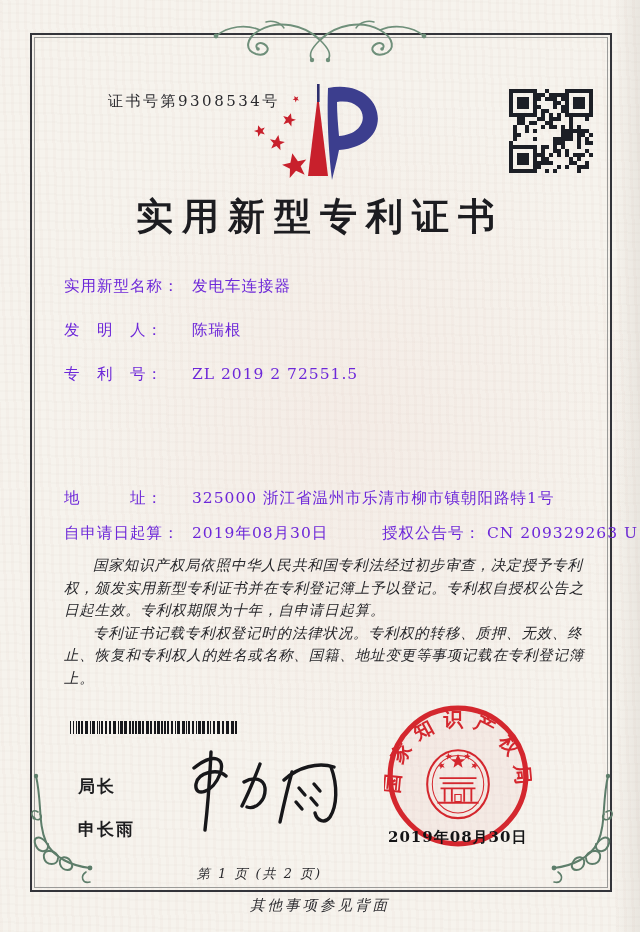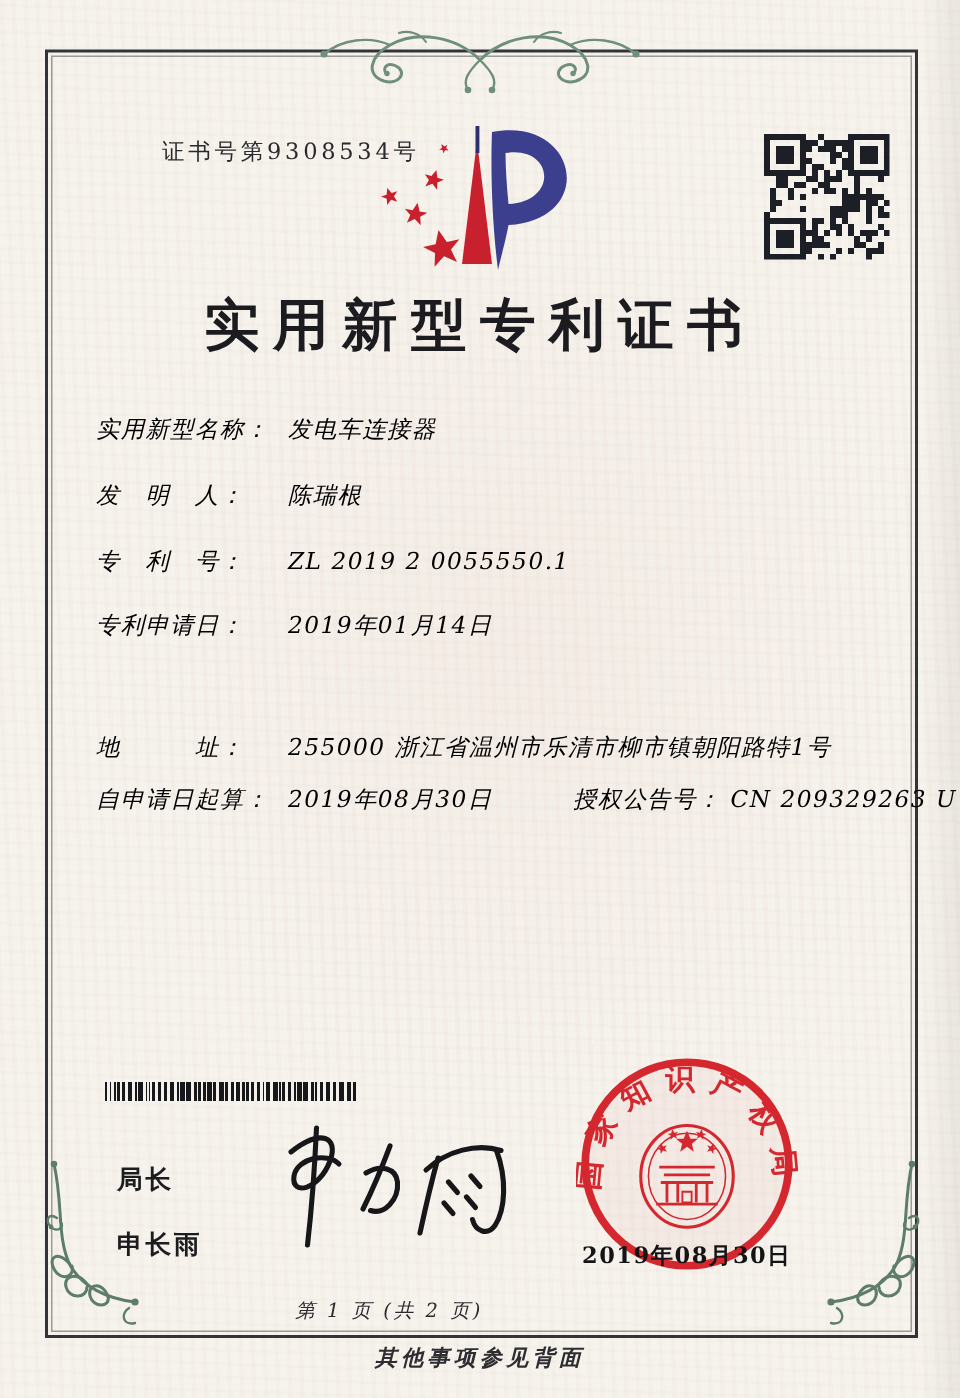--- a/index.html
+++ b/index.html
@@ -20,35 +20,35 @@
   }
   #page::after{ 
     content:"";position:absolute;top:0;right:0;width:26px;height:100%;pointer-events:none;
     background:linear-gradient(90deg, rgba(0,0,0,0) , rgba(120,110,100,0.10));
   }
   .frame{position:absolute;left:30px;top:33px;width:578px;height:855px;border:2px solid #33343a;}
   .frame-inner{position:absolute;inset:2px;border:1px solid #9a9a98;}
   .abs{position:absolute;}
   .certno{left:64px;top:92px;font-size:15px;letter-spacing:2.5px;color:#2a2a2e;margin-left:44px;}
   .title{left:0;top:192px;width:640px;text-align:center;font-size:37px;font-weight:bold;letter-spacing:9px;color:#1c1c20;}
-  .row{left:64px;width:530px;font-size:15.5px;letter-spacing:1px;color:#000000;white-space:nowrap;font-style:italic;}
+  .row{left:64px;width:530px;font-size:15.5px;letter-spacing:1px;color:#6d28d9;white-space:nowrap;}
   .row .lbl{display:inline-block;min-width:122px;}
   .row .val{display:inline-block;}
   .r0{top:276px}.r1{top:320px}.r2{top:364px}.r3{top:407px}.r4{top:448px}.r5{top:488px}.r6{top:523px}
   .grant-right{position:absolute;left:318px;top:0;white-space:nowrap;}
   .bodytext{left:64px;top:554px;width:522px;font-size:14.5px;line-height:22.5px;letter-spacing:0.8px;color:#26262a;}
   .bodytext p{margin:0;text-indent:2em;font-style:italic;}
   .barcode{left:70px;top:721px;}
   .signer-pos{left:78px;top:775px;font-size:17px;font-weight:600;letter-spacing:2px;}
   .signer-name{left:78px;top:806px;font-size:17px;font-weight:600;letter-spacing:2px;margin-top:12px;}
   .signature{left:168px;top:746px;}
   .seal{left:384px;top:702px;}
   .seal-date{left:388px;top:828px;width:150px;font-size:15px;font-weight:bold;letter-spacing:1px;color:#141416;}
   .footer-page{left:0;top:865px;width:519px;text-align:center;font-size:13px;letter-spacing:2px;font-style:italic;color:#2a2a2e;}
-  .footer-note{left:0;top:896px;width:640px;text-align:center;font-size:14.5px;letter-spacing:3px;font-style:italic;font-weight:700;color:#2e2e32;}
+  .footer-note{left:0;top:896px;width:640px;text-align:center;font-size:14.5px;letter-spacing:3px;font-style:italic;font-weight:400;color:#2e2e32;}
   .qr{left:509px;top:89px;}
   .logo{left:233px;top:84px;}
   .orn-top{left:208px;top:14px;}
   .orn-bl{left:28px;top:772px;}
   .orn-br{left:546px;top:772px;transform:scaleX(-1);}
 </style>
 </head>
 <body>
 
 <div id="page">
@@ -357,39 +357,39 @@
   <div class="abs row r0">
     <span class="lbl">实用新型名称：</span>
     <span class="val">发电车连接器</span>
   </div>
   <div class="abs row r1">
     <span class="lbl">发　明　人：</span>
     <span class="val">陈瑞根</span>
   </div>
   <div class="abs row r2">
     <span class="lbl">专　利　号：</span>
-    <span class="val">ZL 2019 2 0055550.1</span>
-  </div>
-  <div class="abs row r3">
-    <span class="lbl">专利申请日：</span>
-    <span class="val">2019年01月14日</span>
+    <span class="val">ZL 2019 2 72551.5</span>
   </div>
   <div class="abs row r5">
     <span class="lbl">地　　　址：</span>
-    <span class="val">255000 浙江省温州市乐清市柳市镇朝阳路特1号</span>
+    <span class="val">325000 浙江省温州市乐清市柳市镇朝阳路特1号</span>
   </div>
   <div class="abs row r6">
     <span class="lbl">自申请日起算：</span>
     <span class="val">2019年08月30日</span>
     <span class="grant-right">
       <span>授权公告号：</span>
       <span>CN 209329263 U</span>
     </span>
   </div>
 
+  <div class="abs bodytext">
+    <p>国家知识产权局依照中华人民共和国专利法经过初步审查，决定授予专利权，颁发实用新型专利证书并在专利登记簿上予以登记。专利权自授权公告之日起生效。专利权期限为十年，自申请日起算。</p>
+    <p>专利证书记载专利权登记时的法律状况。专利权的转移、质押、无效、终止、恢复和专利权人的姓名或名称、国籍、地址变更等事项记载在专利登记簿上。</p>
+  </div>
 
   <svg class="abs barcode" id="barcode" width="172" height="14" viewBox="0 0 172 14" shape-rendering="crispEdges">
       <rect x="0" y="0" width="1" height="13" fill="#17181c"></rect>
       <rect x="3" y="0" width="1" height="13" fill="#17181c"></rect>
       <rect x="6" y="0" width="1" height="13" fill="#17181c"></rect>
       <rect x="8" y="0" width="2" height="13" fill="#17181c"></rect>
       <rect x="11" y="0" width="2" height="13" fill="#17181c"></rect>
       <rect x="15" y="0" width="3" height="13" fill="#17181c"></rect>
       <rect x="20" y="0" width="1" height="13" fill="#17181c"></rect>
       <rect x="22" y="0" width="3" height="13" fill="#17181c"></rect>

